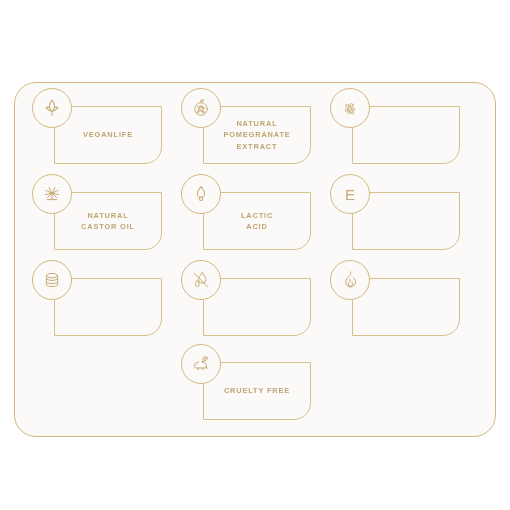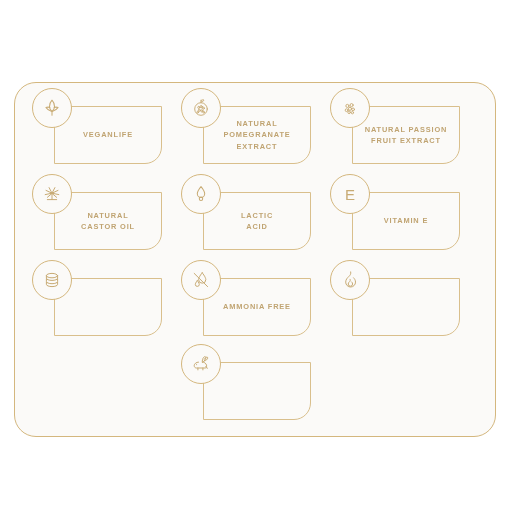--- a/index.html
+++ b/index.html
@@ -132,22 +132,20 @@
             <circle cx="14.3" cy="12.2" r="1.05"></circle>
             <circle cx="10.3" cy="14.3" r="1.05"></circle>
             <circle cx="12.8" cy="14.9" r="1.05"></circle>
             <circle cx="14.6" cy="16.2" r=".85"></circle>
             <circle cx="8.7" cy="16.2" r=".85"></circle>
           </svg>
         </div>
       </div>
       <div class="badge" style="left: 330px; top: 88px;">
         <div class="badge-box"></div>
-        <div class="badge-label">NATURAL PASSION
-FRUIT EXTRACT</div>
         <div class="badge-circle">
           <svg width="24" height="24" viewBox="0 0 24 24" fill="none" stroke="#c8ab74" stroke-width="0.95" stroke-linecap="round" stroke-linejoin="round">
             <circle cx="9.4" cy="9.9" r="1.55"></circle>
             <circle cx="13.6" cy="9.1" r="1.55"></circle>
             <circle cx="12" cy="12.8" r="1.55"></circle>
             <circle cx="8.6" cy="14.2" r="1.4"></circle>
             <circle cx="15.1" cy="13.4" r="1.4"></circle>
             <circle cx="11.1" cy="16.3" r="1.3"></circle>
             <circle cx="14.4" cy="16.7" r="1.15"></circle>
           </svg>
@@ -171,58 +169,57 @@
 ACID</div>
         <div class="badge-circle">
           <svg width="24" height="24" viewBox="0 0 24 24" fill="none" stroke="#c8ab74" stroke-width="1.05" stroke-linecap="round" stroke-linejoin="round">
             <path d="M12 4.6c0 0-3.7 4.4-3.7 7.1a3.7 3.7 0 0 0 7.4 0c0-2.7-3.7-7.1-3.7-7.1z"></path>
             <circle cx="12" cy="16.7" r="1.7"></circle>
           </svg>
         </div>
       </div>
       <div class="badge" style="left: 330px; top: 174px;">
         <div class="badge-box"></div>
-        <div class="badge-label">VITAMIN E</div>
         <div class="badge-circle">
           <span class="letter-glyph">E</span>
         </div>
       </div>
       <div class="badge" style="left: 32px; top: 260px;">
         <div class="badge-box"></div>
         <div class="badge-circle">
           <svg width="24" height="24" viewBox="0 0 24 24" fill="none" stroke="#c8ab74" stroke-width="1" stroke-linecap="round" stroke-linejoin="round">
             <ellipse cx="12" cy="7.6" rx="5.6" ry="2.2"></ellipse>
             <path d="M6.4 7.6v2.6c0 1.2 2.5 2.2 5.6 2.2s5.6-1 5.6-2.2V7.6"></path>
             <path d="M6.4 10.9v2.6c0 1.2 2.5 2.2 5.6 2.2s5.6-1 5.6-2.2v-2.6"></path>
             <path d="M6.4 14.2v2.2c0 1.2 2.5 2.2 5.6 2.2s5.6-1 5.6-2.2v-2.2"></path>
           </svg>
         </div>
       </div>
       <div class="badge" style="left: 181px; top: 260px;">
         <div class="badge-box"></div>
-        <div class="badge-label">AMMONIA FREE</div>
         <div class="badge-circle">
           <svg width="24" height="24" viewBox="0 0 24 24" fill="none" stroke="#c8ab74" stroke-width="1" stroke-linecap="round" stroke-linejoin="round">
             <path d="M13.2 4.8c0 0-3.6 4.2-3.6 6.8a3.6 3.6 0 0 0 7.2 0c0-2.6-3.6-6.8-3.6-6.8z"></path>
             <path d="M8.3 12.6c0 0-2 2.4-2 3.8a2 2 0 1 0 4 0c0-1.4-2-3.8-2-3.8z"></path>
             <path d="M5.2 5.4 18.6 18.6"></path>
           </svg>
         </div>
       </div>
       <div class="badge" style="left: 330px; top: 260px;">
         <div class="badge-box"></div>
         <div class="badge-circle">
           <svg width="24" height="24" viewBox="0 0 24 24" fill="none" stroke="#c8ab74" stroke-width="1" stroke-linecap="round" stroke-linejoin="round">
             <path d="M12.7 3.9c.5 2.2-.6 3.3-1.8 4.5-1.5 1.5-3.2 3-3.2 5.7a4.9 4.9 0 0 0 9.8 0c0-2-1-3.3-1.9-4.3"></path>
             <path d="M12.1 11.3c.4 1 .1 1.7-.5 2.3-.7.7-1.4 1.3-1.4 2.4a2.2 2.2 0 0 0 4.4 0c0-1-.5-1.6-1-2.1"></path>
           </svg>
         </div>
       </div>
       <div class="badge" style="left: 181px; top: 344px;">
         <div class="badge-box"></div>
+        <div class="badge-label">CRUELTY FREE</div>
         <div class="badge-circle">
           <svg width="24" height="24" viewBox="0 0 24 24" fill="none" stroke="#c8ab74" stroke-width="1" stroke-linecap="round" stroke-linejoin="round">
             <path d="M13.6 10.1c1.5 0 3.4 1.1 3.9 3 .3 1.2-.1 2.3-.7 2.9H7.4c-1.2 0-2.2-1-2.2-2.3 0-1.9 2-3.6 4.3-3.6"></path>
             <path d="M13.3 10.2c-.2-1.6.3-3.7 1.4-4.9.6-.7 1.5-.9 1.9-.4.5.6.1 1.9-.6 3-.6.9-1.5 1.8-2.2 2.3"></path>
             <path d="M15.2 7.3c.7-1.1 1.8-2.1 2.7-2.2.6-.1 1 .4.8 1.1-.3 1.1-1.6 2.2-3 2.8"></path>
             <circle cx="7.6" cy="12.6" r=".55" fill="#c8ab74" stroke="none"></circle>
             <path d="M8.9 16v1.9M13.9 16v1.9M16.8 14.6c.7.2 1.4.9 1.5 1.8"></path>
           </svg>
         </div>
       </div>

